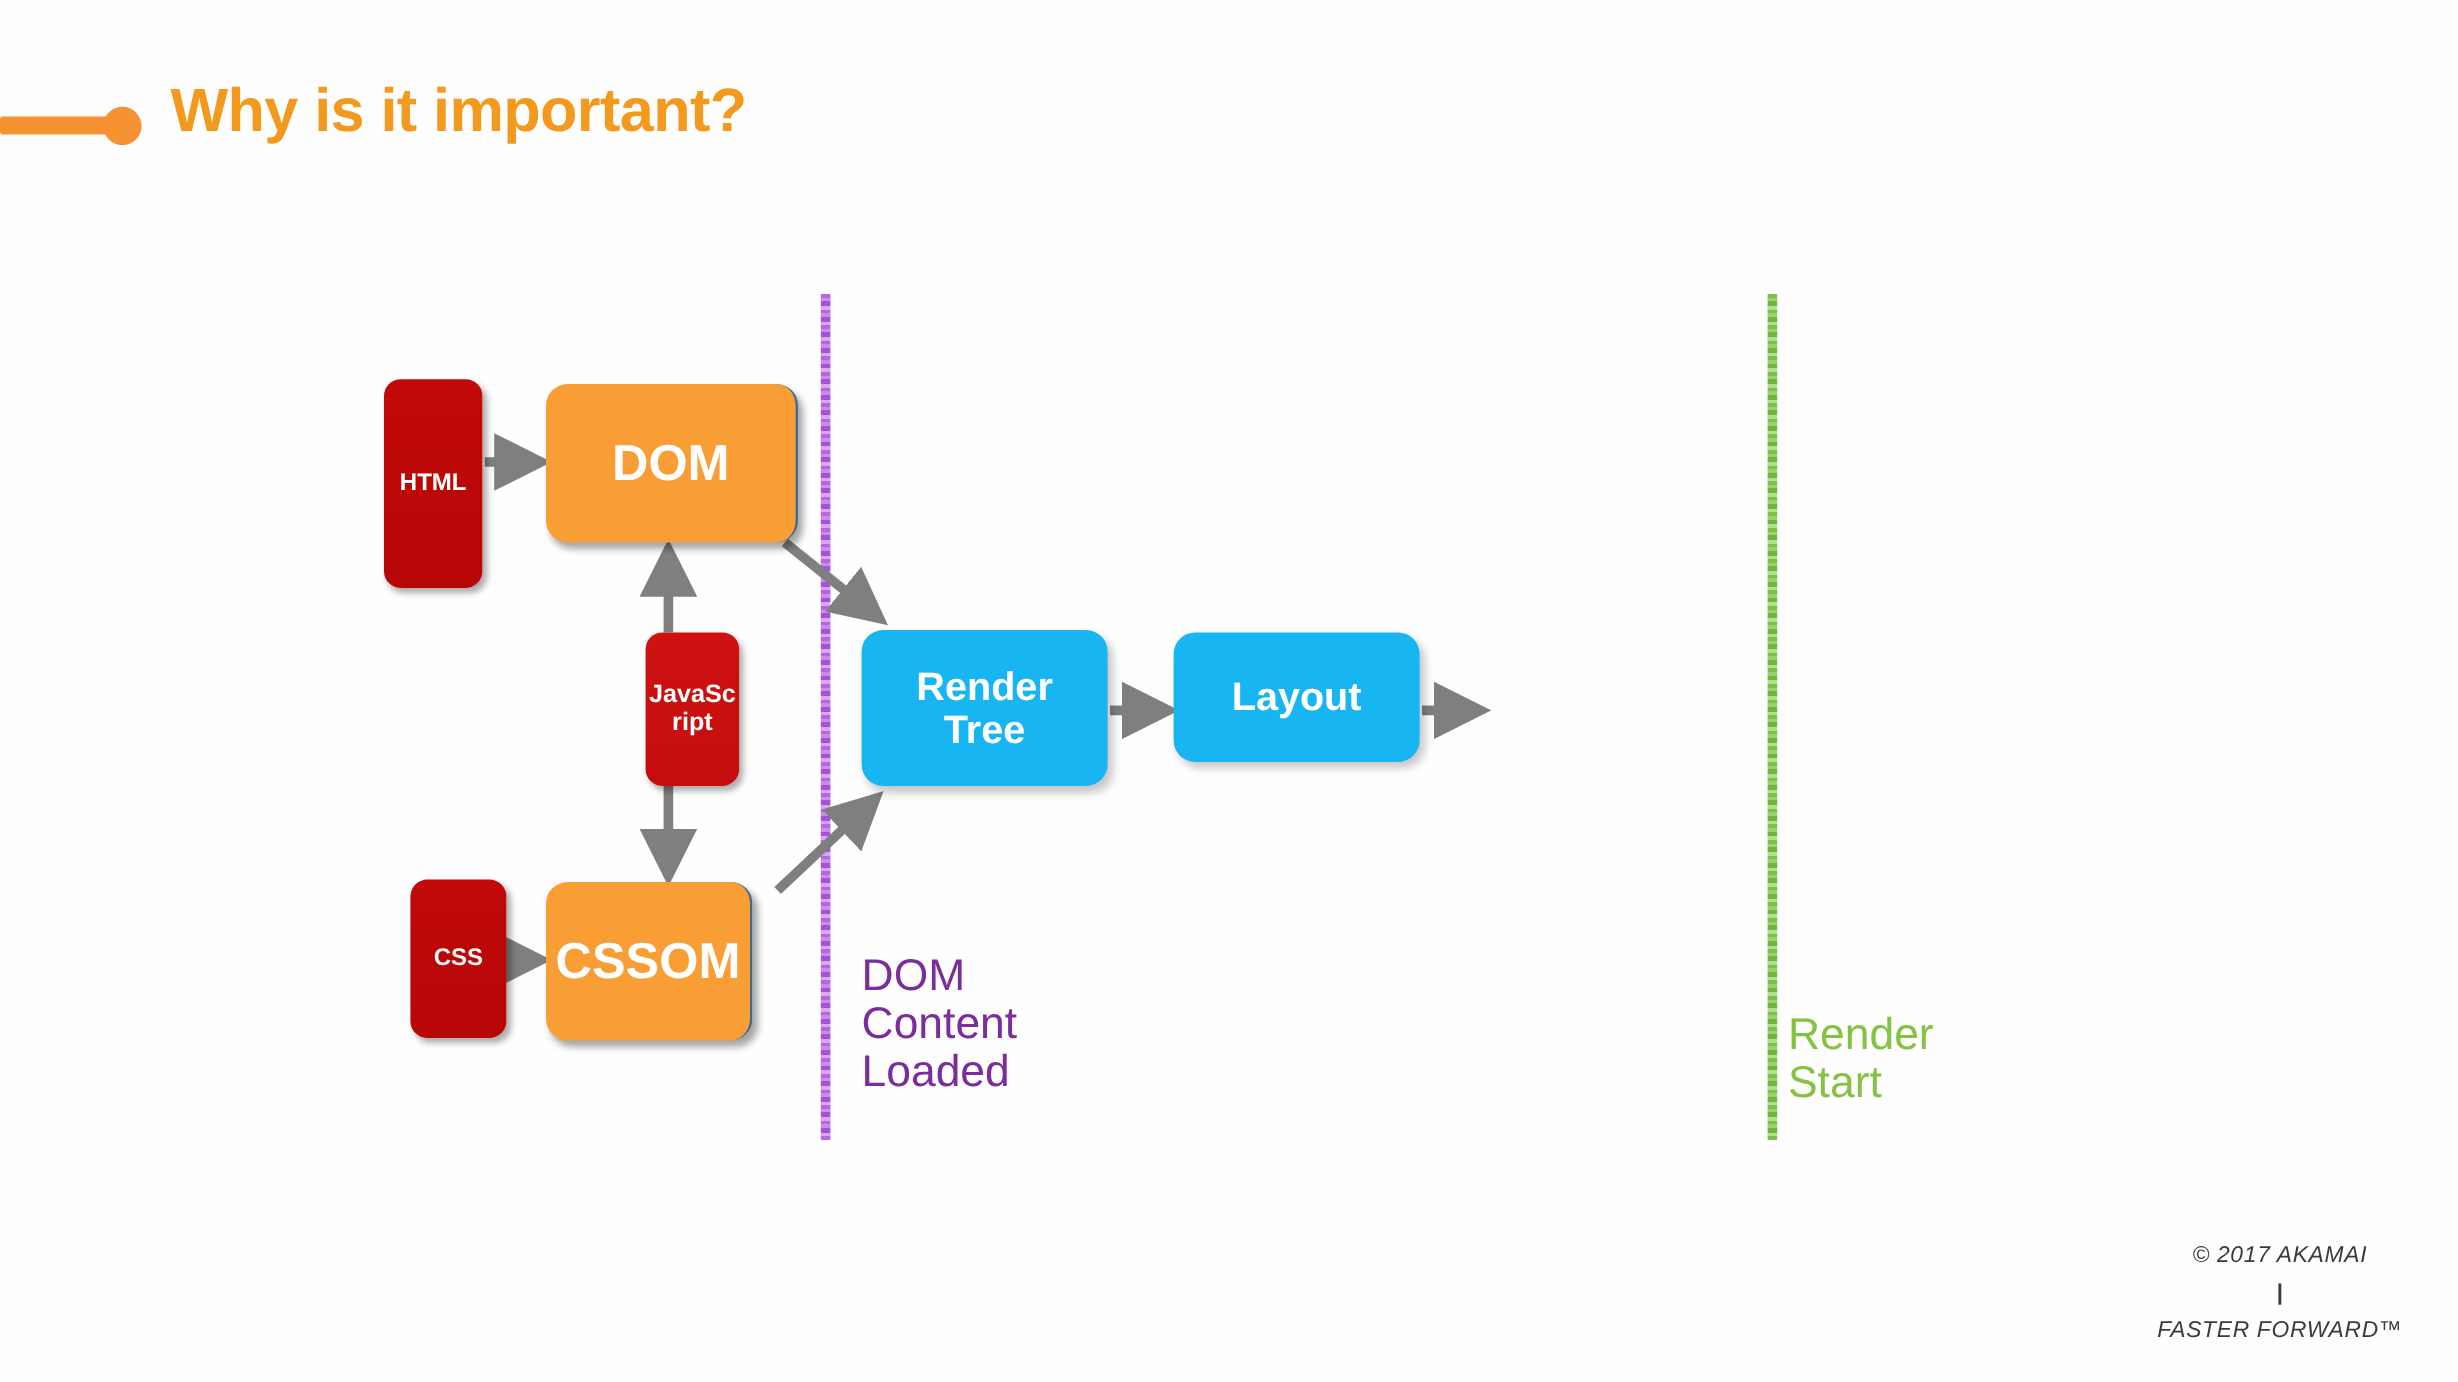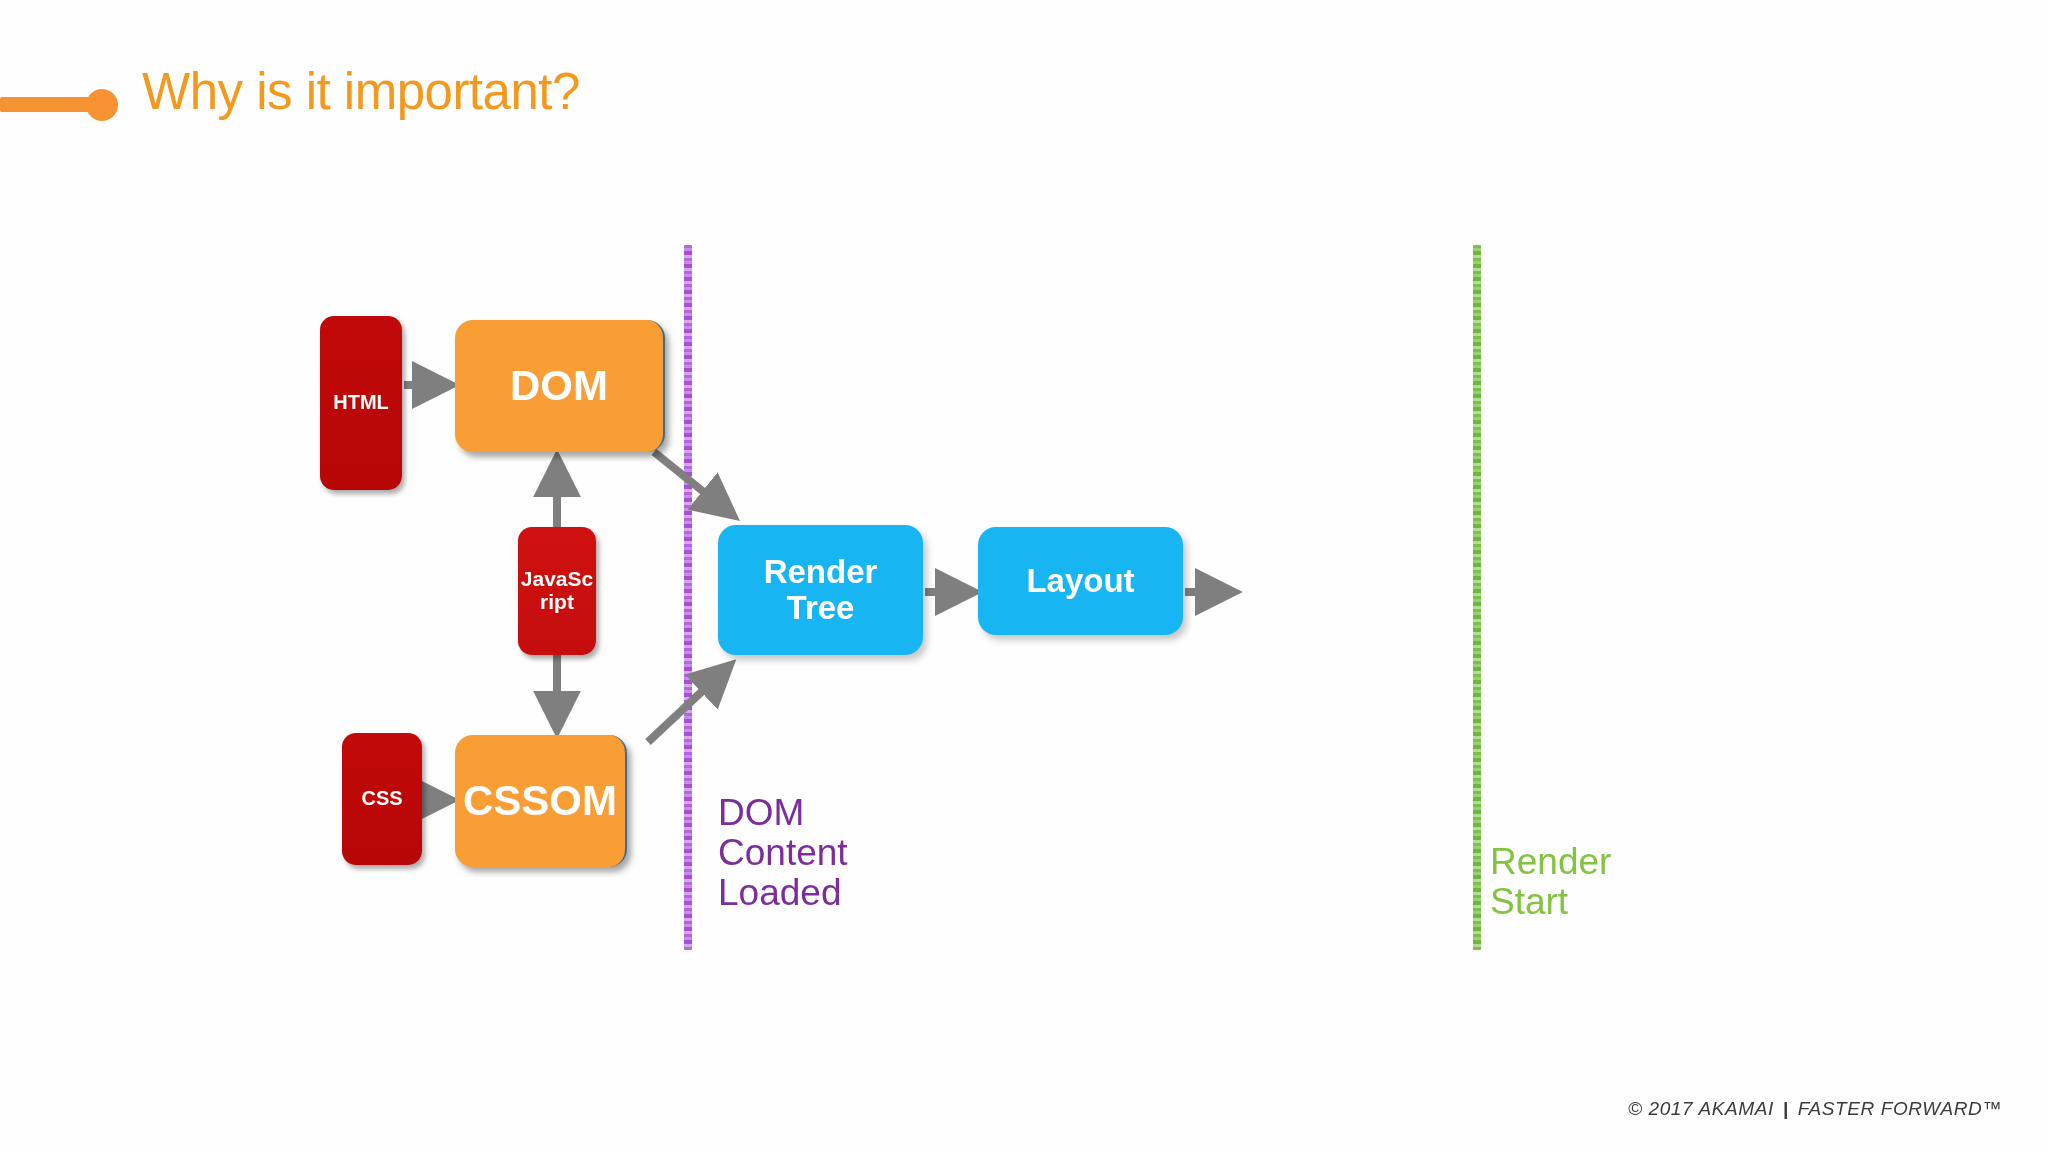--- a/index.html
+++ b/index.html
@@ -37,21 +37,21 @@
     width: 32px;
     height: 32px;
     border-radius: 50%;
     background: #F79232;
   }
   .slide-title {
     position: absolute;
     left: 142px;
     top: 62px;
     font-size: 51px;
-    font-weight: normal;
+    font-weight: bold;
     color: #F2991E;
     letter-spacing: -0.5px;
     white-space: nowrap;
   }
 
   
   .vline {
     position: absolute;
     width: 8px;
     top: 245px;
@@ -156,20 +156,21 @@
     right: 46px;
     bottom: 32px;
     font-size: 19px;
     font-style: italic;
     color: #3b3b3f;
     letter-spacing: 0.6px;
     display: flex;
     align-items: center;
     gap: 9px;
     white-space: nowrap;
+    flex-direction: column;
   }
   .footer .sep { font-weight: bold; }
   .footer .ff { font-weight: normal; }
 </style>
 </head>
 <body>
 
 <div class="slide">
 
   <div class="title-deco-bar"></div>
@@ -200,21 +201,21 @@
 
     <line x1="925" y1="592" x2="970" y2="592" stroke="#7F7F7F" stroke-width="8" marker-end="url(#ah)"></line>
 
     <line x1="1185" y1="592" x2="1230" y2="592" stroke="#7F7F7F" stroke-width="8" marker-end="url(#ah)"></line>
   </svg>
 
   <div class="node src" id="node-html">HTML</div>
 
   <div class="node om" id="node-dom">DOM</div>
 
-  <div class="node src js" id="node-js" style="white-space: pre-line;">JavaSc
+  <div class="node src js" id="node-js" style="white-space: pre-line; margin-left: 20px;">JavaSc
 ript</div>
 
   <div class="node src" id="node-css">CSS</div>
 
   <div class="node om" id="node-cssom">CSSOM</div>
 
   <div class="node stage" id="node-render" style="white-space: pre-line;">Render
 Tree</div>
 
   <div class="node stage" id="node-layout">Layout</div>

